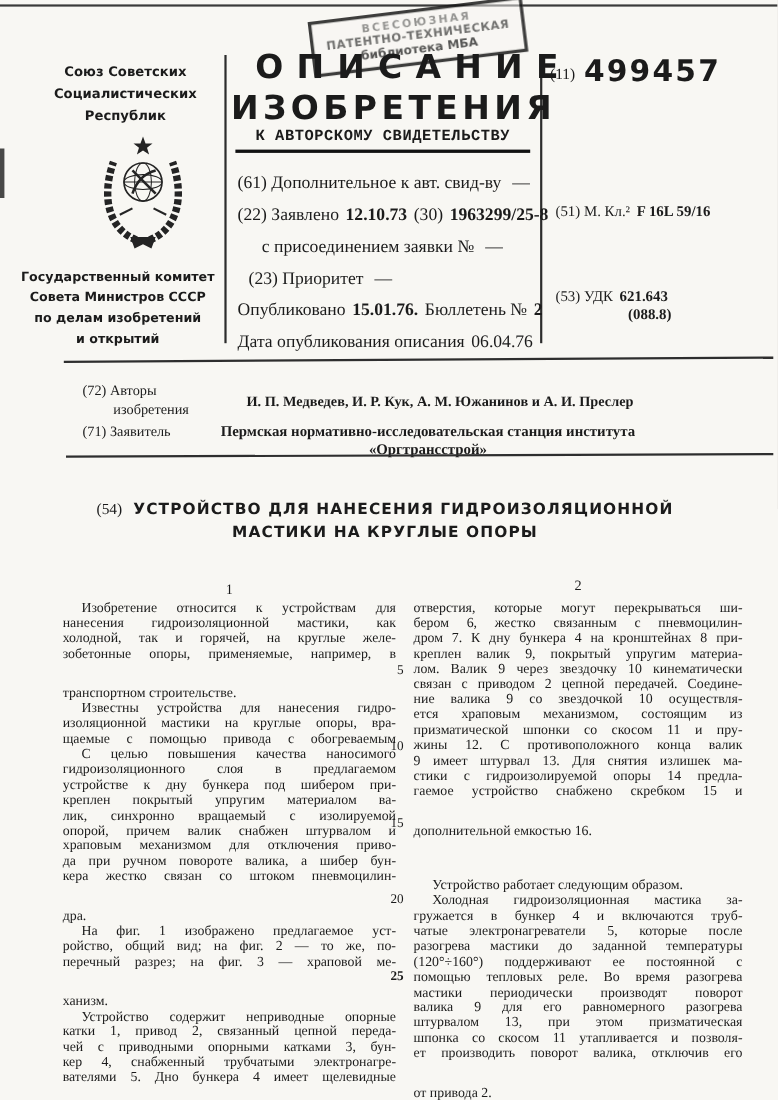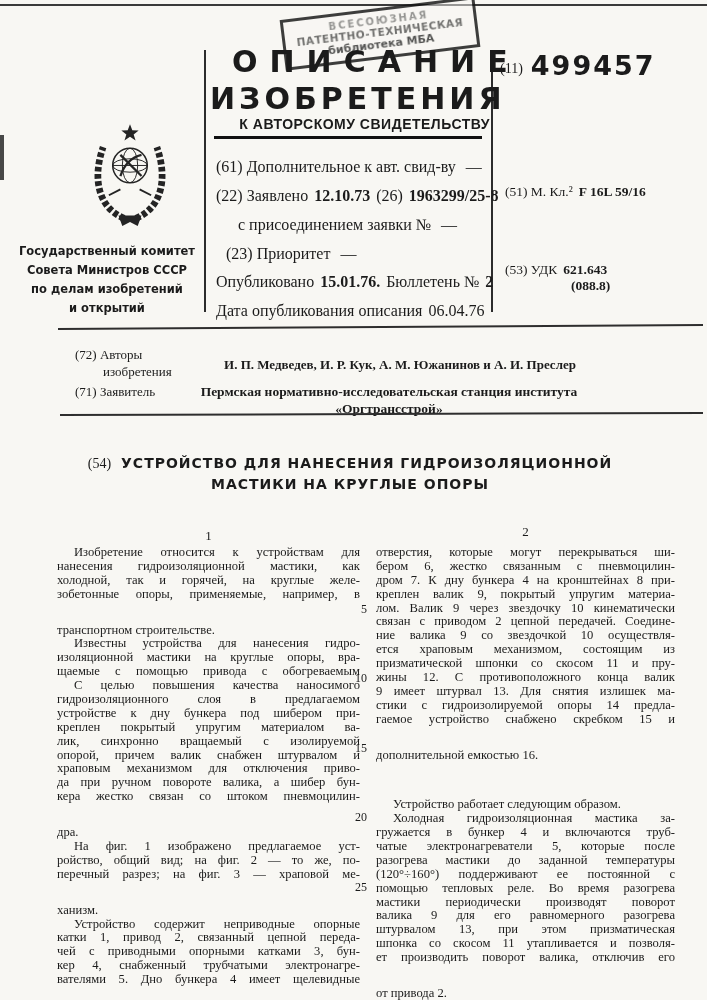--- a/index.html
+++ b/index.html
@@ -36,22 +36,22 @@
   .vline1 { top:50px; left:204px; width:2px; height:262px; background:#2c2c2c; }
   .vline2 { top:50px; left:491px; width:2px; height:262px; background:#2c2c2c; }
 
   
   .doc-title1 { top:44px; left:206px; width:284px; text-align:center;
     font-family:"DejaVu Sans", sans-serif; font-weight:bold; font-size:30px;
     letter-spacing:12px; padding-left:26px; white-space:nowrap; }
   .doc-title2 { top:81px; left:206px; width:284px; text-align:center;
     font-family:"DejaVu Sans", sans-serif; font-weight:bold; font-size:30px;
     letter-spacing:4px; padding-left:4px; white-space:nowrap; }
-  .doc-subtitle { top:116px; left:206px; width:284px; text-align:right;
-    font-family:Liberation Sans, sans-serif; font-weight:bold; font-size:14px; letter-spacing:.5px; }
+  .doc-subtitle { top:116px; left:206px; width:284px; text-align:center;
+    font-family:Liberation Mono, monospace; font-weight:bold; font-size:14px; letter-spacing:.5px; }
   .subtitle-rule { top:136px; left:214px; width:268px; height:3px; background:#111; }
 
   .fld { left:216px; width:272px; font-size:16px; white-space:nowrap; }
   .fld .bv { font-weight:bold; font-family:"Liberation Serif", serif; }
   .f61 { top:158px; }
   .f22 { top:187px; }
   .f22b { top:216px; padding-left:22px; }
   .f23 { top:245px;margin-left:10px; }
   .fpub { top:273px; }
   .fdesc { top:302px; }
@@ -109,20 +109,25 @@
 
   <div class="abs top-rule"></div>
   <div class="abs edge-smudge"></div>
 
   <div class="abs stamp">
     <div class="s1">ВСЕСОЮЗНАЯ</div>
     <div class="s2">ПАТЕНТНО-ТЕХНИЧЕСКАЯ</div>
     <div class="s3">библиотека МБА</div>
   </div>
 
+  <div class="abs union">
+    <div>Союз Советских</div>
+    <div>Социалистических</div>
+    <div>Республик</div>
+  </div>
 
   <div class="abs emblem">
     <svg width="96" height="110" viewBox="0 0 100 114">
       <g fill="none" stroke="#242424">
         <path d="M50 2 L52.4 8.4 L59 8.6 L53.8 12.6 L55.8 19 L50 15.2 L44.2 19 L46.2 12.6 L41 8.6 L47.6 8.4 Z" fill="#242424" stroke="none"></path>
         <circle cx="50" cy="45" r="18" stroke-width="1.6"></circle>
         <ellipse cx="50" cy="45" rx="8" ry="18" stroke-width="1"></ellipse>
         <ellipse cx="50" cy="45" rx="18" ry="7" stroke-width="1"></ellipse>
         <line x1="32" y1="45" x2="68" y2="45" stroke-width="1"></line>
         <line x1="40" y1="34" x2="62" y2="56" stroke-width="2.4"></line>
@@ -148,21 +153,21 @@
 
   <div class="abs doc-title1">ОПИСАНИЕ</div>
   <div class="abs doc-title2">ИЗОБРЕТЕНИЯ</div>
   <div class="abs doc-subtitle">К АВТОРСКОМУ СВИДЕТЕЛЬСТВУ</div>
   <div class="abs subtitle-rule"></div>
 
   <div class="abs fld f61">
     <span>(61) Дополнительное к авт. свид-ву</span><span class="gap10"></span><span>—</span>
   </div>
   <div class="abs fld f22">
-    <span>(22) Заявлено</span><span class="gap6"></span><span class="bv">12.10.73</span><span class="gap6"></span><span>(26)</span><span class="gap6"></span><span class="bv">1963299/25-8</span>
+    <span>(22) Заявлено</span><span class="gap6"></span><span class="bv">12.10.73</span><span class="gap6"></span><span>(30)</span><span class="gap6"></span><span class="bv">1963299/25-8</span>
   </div>
   <div class="abs fld f22b">
     <span>с присоединением заявки №</span><span class="gap10"></span><span>—</span>
   </div>
   <div class="abs fld f23">
     <span>(23) Приоритет</span><span class="gap10"></span><span>—</span>
   </div>
   <div class="abs fld fpub">
     <span>Опубликовано</span><span class="gap6"></span><span class="bv">15.01.76.</span><span class="gap6"></span><span>Бюллетень №</span><span class="gap6"></span><span class="bv">2</span>
   </div>
@@ -231,21 +236,21 @@
         <div class="tl">катки 1, привод 2, связанный цепной переда-</div>
         <div class="tl">чей с приводными опорными катками 3, бун-</div>
         <div class="tl">кер 4, снабженный трубчатыми электронагре-</div>
         <div class="tl">вателями 5. Дно бункера 4 имеет щелевидные</div>
       </div>
     <div class="gutter" id="gutter">
         <div class="lnum" style="top: 55.6px;">5</div>
         <div class="lnum" style="top: 125.1px;">10</div>
         <div class="lnum" style="top: 194.6px;">15</div>
         <div class="lnum" style="top: 264.1px;">20</div>
-        <div class="lnum" style="top: 333.6px;">25</div>
+        <div class="lnum" style="top: 333.6px; font-weight: bold;">25</div>
       </div>
     <div class="col col-right" id="col-right">
         <div class="tl">отверстия, которые могут перекрываться ши-</div>
         <div class="tl">бером 6, жестко связанным с пневмоцилин-</div>
         <div class="tl">дром 7. К дну бункера 4 на кронштейнах 8 при-</div>
         <div class="tl">креплен валик 9, покрытый упругим материа-</div>
         <div class="tl">лом. Валик 9 через звездочку 10 кинематически</div>
         <div class="tl">связан с приводом 2 цепной передачей. Соедине-</div>
         <div class="tl">ние валика 9 со звездочкой 10 осуществля-</div>
         <div class="tl">ется храповым механизмом, состоящим из</div>

